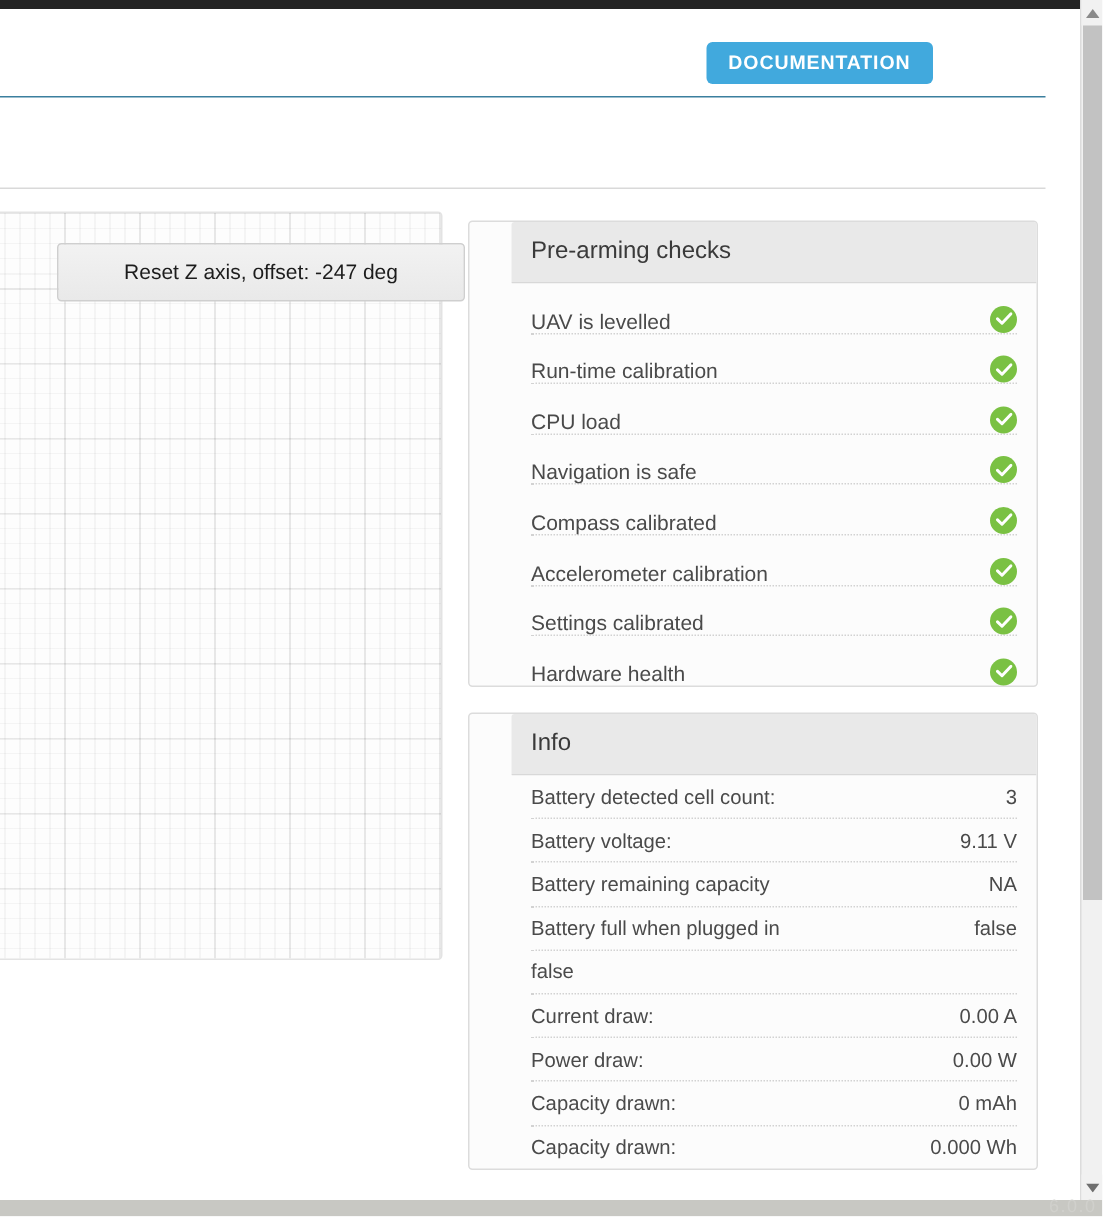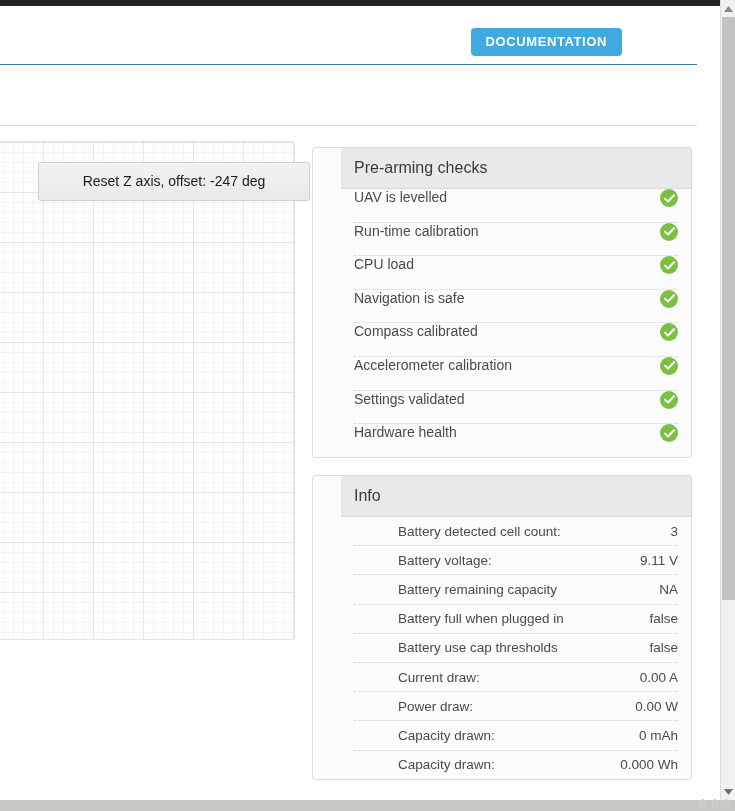--- a/index.html
+++ b/index.html
@@ -109,21 +109,21 @@
     border-bottom: 1px solid #d8d8d8;
     border-radius: 2px 2px 0 0;
     padding: 11px 0 11px 13px;
     font-size: 16px;
     color: #3a3a3a;
   }
   .panel-body { padding: 0 13px; }
 
   .chk-row {
     display: flex;
-    align-items: flex-start;
+    align-items: flex-end;
     justify-content: space-between;
     height: 32.6px;
     border-bottom: 1px dotted #d2d2d2;
   }
   .chk-row:last-child { border-bottom: none; }
   .chk-label {
     font-size: 14px;
     color: #4a4a4a;
   }
   .chk-icon {
@@ -138,21 +138,21 @@
   .chk-icon svg { display: block; }
 
   .info-row {
     display: flex;
     align-items: center;
     justify-content: space-between;
     height: 28.2px;
     border-bottom: 1px dotted #d2d2d2;
   }
   .info-row:last-child { border-bottom: none; }
-  .info-label { font-size: 13.5px; color: #4a4a4a; margin-left: 44px; }
+  .info-label { font-size: 13.5px; color: #4a4a4a; }
   .info-value { font-size: 13.5px; color: #4a4a4a; }
 
   
   .vscroll {
     position: absolute;
     right: 0; top: 0;
     width: 15px; height: 800px;
     background: #f1f1f1;
     border-left: 1px solid #dcdcdc;
     box-sizing: border-box;
@@ -249,21 +249,21 @@
         </div>
         <div class="chk-row">
           <span class="chk-label">Accelerometer calibration</span>
           <span class="chk-icon">
             <svg width="11" height="9" viewBox="0 0 11 9">
               <path d="M1 4.6 L4 7.5 L10 1.2" stroke="#ffffff" stroke-width="2" fill="none" stroke-linecap="round" stroke-linejoin="round"></path>
             </svg>
           </span>
         </div>
         <div class="chk-row">
-          <span class="chk-label">Settings validated</span>
+          <span class="chk-label">Settings calibrated</span>
           <span class="chk-icon">
             <svg width="11" height="9" viewBox="0 0 11 9">
               <path d="M1 4.6 L4 7.5 L10 1.2" stroke="#ffffff" stroke-width="2" fill="none" stroke-linecap="round" stroke-linejoin="round"></path>
             </svg>
           </span>
         </div>
         <div class="chk-row">
           <span class="chk-label">Hardware health</span>
           <span class="chk-icon">
             <svg width="11" height="9" viewBox="0 0 11 9">
@@ -287,21 +287,20 @@
         </div>
         <div class="info-row">
           <span class="info-label">Battery remaining capacity</span>
           <span class="info-value">NA</span>
         </div>
         <div class="info-row">
           <span class="info-label">Battery full when plugged in</span>
           <span class="info-value">false</span>
         </div>
         <div class="info-row">
-          <span class="info-label">Battery use cap thresholds</span>
           <span class="info-value">false</span>
         </div>
         <div class="info-row">
           <span class="info-label">Current draw:</span>
           <span class="info-value">0.00 A</span>
         </div>
         <div class="info-row">
           <span class="info-label">Power draw:</span>
           <span class="info-value">0.00 W</span>
         </div>

